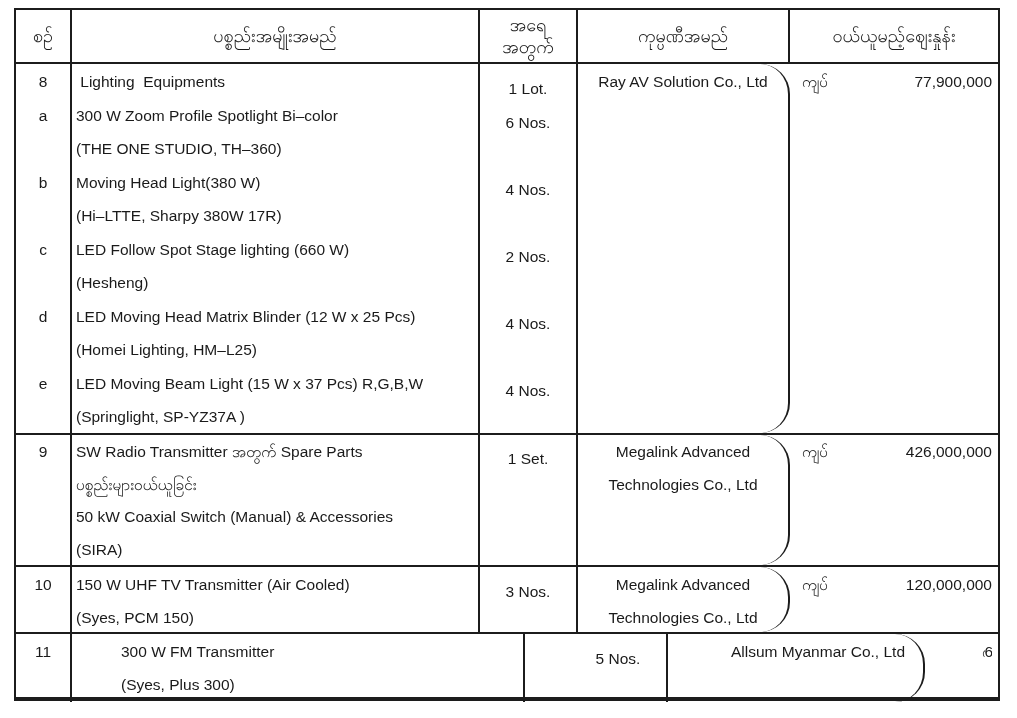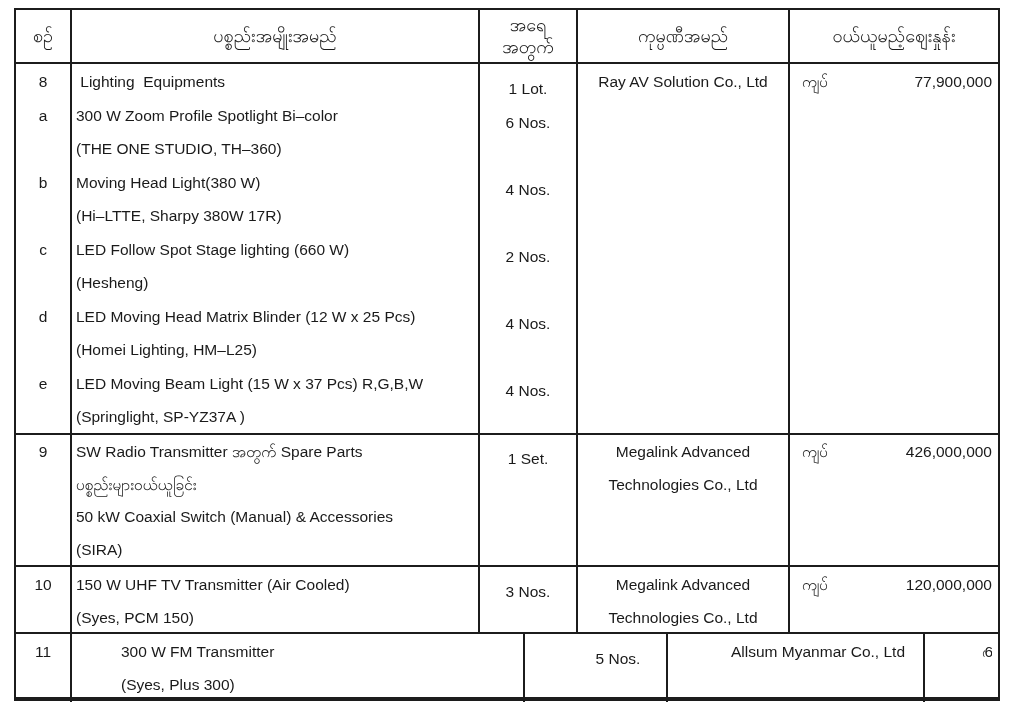--- a/index.html
+++ b/index.html
@@ -45,21 +45,21 @@
   .body-row { font-size: 15.5px; }
   .g8  .ln { height: 33.5px; line-height: 33.5px; }
   .g9  .ln { height: 32.5px; line-height: 32.5px; }
   .g10 .ln { height: 33px;   line-height: 33px; }
   .g11 .ln { height: 33px;   line-height: 33px; }
   .ln { white-space: pre; overflow: hidden; }
 
   .col-no  { text-align: center; padding-top: 1px; }
   .col-item { padding-left: 4px; padding-top: 1px; }
   .col-qty { text-align: center; padding-top: 8px; }
-  .col-co  { text-align: center; padding-top: 1px; }
+  .col-co  { text-align: center; padding-top: 1px; border-radius: 30px; }
   .col-price {
     display: flex; justify-content: space-between; align-items: flex-start;
     padding: 1px 6px 0 12px;
     border-radius: 25px;
   }
   .col-price .ln { height: auto; }
 </style>
 </head>
 <body>
 

